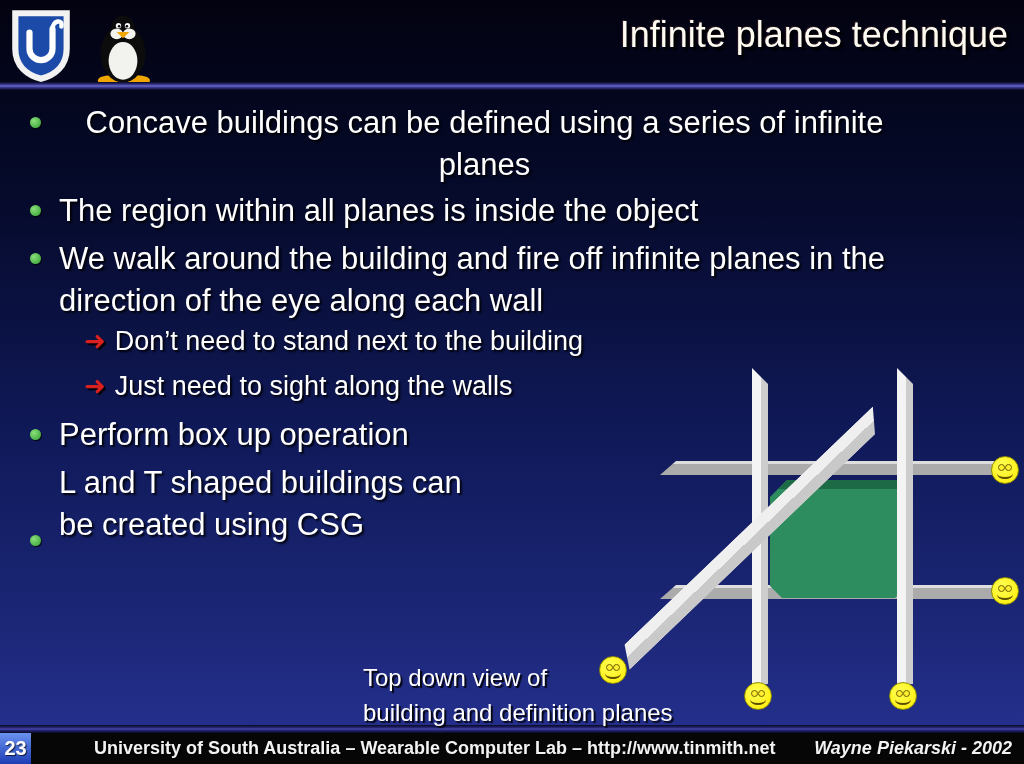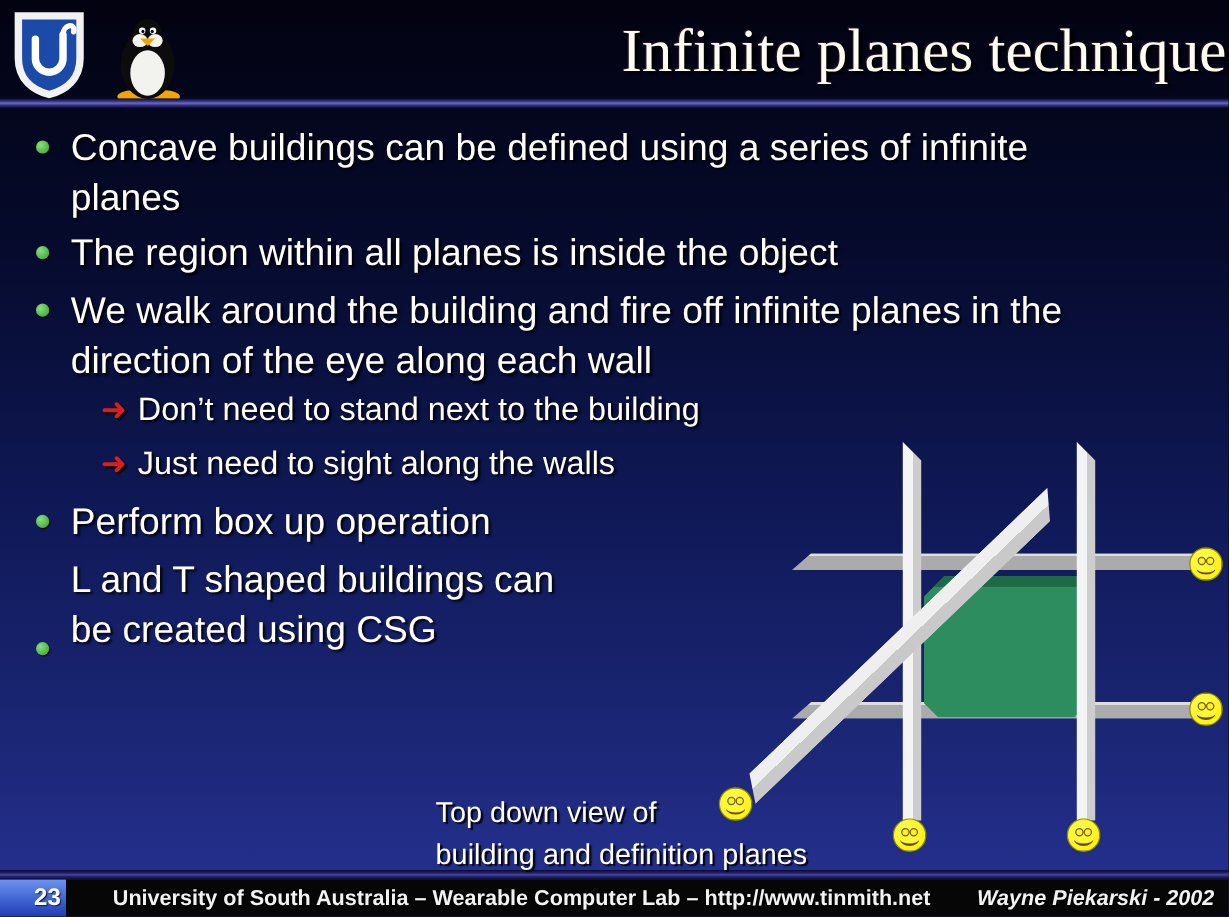--- a/index.html
+++ b/index.html
@@ -5,25 +5,24 @@
   html,body{margin:0;padding:0;background:#000;}
   .slide{
     position:relative; width:1024px; height:764px; overflow:hidden;
     font-family:"Liberation Sans","DejaVu Sans",sans-serif;
     background:linear-gradient(180deg,#020210 0%,#060b2e 28%,#101a5a 58%,#1c2778 82%,#273294 100%);
   }
   
   .logo-shield{position:absolute;left:10px;top:8px;width:62px;height:76px;}
   .tux{position:absolute;left:84px;top:14px;width:78px;height:72px;}
   .title{
-    position:absolute;top:14px;right:2px;
-    font-size:51px;color:#fffdf2;letter-spacing:0px;
+    position:absolute;top:14px;right:16px;
+    font-size:36px;color:#fffdf2;letter-spacing:0px;
     text-shadow:3px 3px 2px rgba(0,0,0,0.95), -1px -1px 0 rgba(120,60,60,0.35);
     white-space:nowrap;
-    font-family:Liberation Serif, serif;
   }
   .header-divider{
     position:absolute;left:0;top:82px;width:1024px;height:8px;
     background:linear-gradient(180deg,#0a0a22 0%,#34348c 30%,#6a6ac4 50%,#34348c 70%,#0a0a22 100%);
   }
   
   .bullet{position:absolute;display:flex;align-items:flex-start;
     color:#ffffff;text-shadow:2px 2px 2px rgba(0,0,0,0.9);}
   .bullet.l1{left:30px;font-size:31px;line-height:42px;}
   .bullet.l2{left:84px;font-size:27px;line-height:36px;white-space:nowrap;}
@@ -58,21 +57,21 @@
     border-bottom:2px solid #5e4e00;border-radius:50%;}
   .caption{position:absolute;left:363px;top:660px;color:#ffffff;font-size:24px;line-height:35px;
     text-shadow:2px 2px 1px rgba(0,0,0,0.9);z-index:4;}
   
   .footer-divider{position:absolute;left:0;top:725px;width:1024px;height:8px;
     background:linear-gradient(180deg,#0a0a22 0%,#26267a 35%,#4a4aa8 50%,#26267a 65%,#0a0a22 100%);}
   .footer-bar{position:absolute;left:0;top:733px;width:1024px;height:31px;background:#060606;}
   .page-box{position:absolute;left:0;top:733px;width:31px;height:31px;
     background:linear-gradient(180deg,#6a92f0,#1d3cb4);
     color:#fff;font-size:20px;font-weight:bold;display:flex;align-items:center;justify-content:center;
-    text-shadow:1px 1px 1px rgba(0,0,0,0.7);padding-left:24px;}
+    text-shadow:1px 1px 1px rgba(0,0,0,0.7);}
   .footer-left{position:absolute;left:46px;top:733px;height:31px;line-height:31px;
     color:#f2f2f2;font-size:18px;font-weight:bold;white-space:nowrap;
     text-shadow:1px 1px 1px #000;margin-left:48px;}
   .footer-right{position:absolute;right:12px;top:733px;height:48px;line-height:31px;
     color:#f2f2f2;font-size:18px;font-weight:bold;font-style:italic;white-space:nowrap;
     text-shadow:1px 1px 1px #000;}
 </style>
 </head>
 <body>
 
@@ -96,21 +95,21 @@
     <circle cx="35" cy="13" r="3" fill="#f8f8f8"></circle>
     <circle cx="45" cy="13" r="3" fill="#f8f8f8"></circle>
     <circle cx="35.7" cy="13.5" r="1.4" fill="#000"></circle>
     <circle cx="44.3" cy="13.5" r="1.4" fill="#000"></circle>
     <polygon points="33,20 47,20 40,27" fill="#f0a500"></polygon>
   </svg>
 
   <div class="title">Infinite planes technique</div>
   <div class="header-divider"></div>
 
-  <div class="bullet l1" style="top:102px;width:880px;">
+  <div class="bullet l1" style="top:102px;width:880px;text-align:center;">
     <span class="dot"></span>
     <span>Concave buildings can be defined using a series of infinite planes</span>
   </div>
   <div class="bullet l1" style="top:190px;width:965px;">
     <span class="dot"></span>
     <span>The region within all planes is inside the object</span>
   </div>
   <div class="bullet l1" style="top:238px;width:965px;">
     <span class="dot"></span>
     <span>We walk around the building and fire off infinite planes in the direction of the eye along each wall</span>

